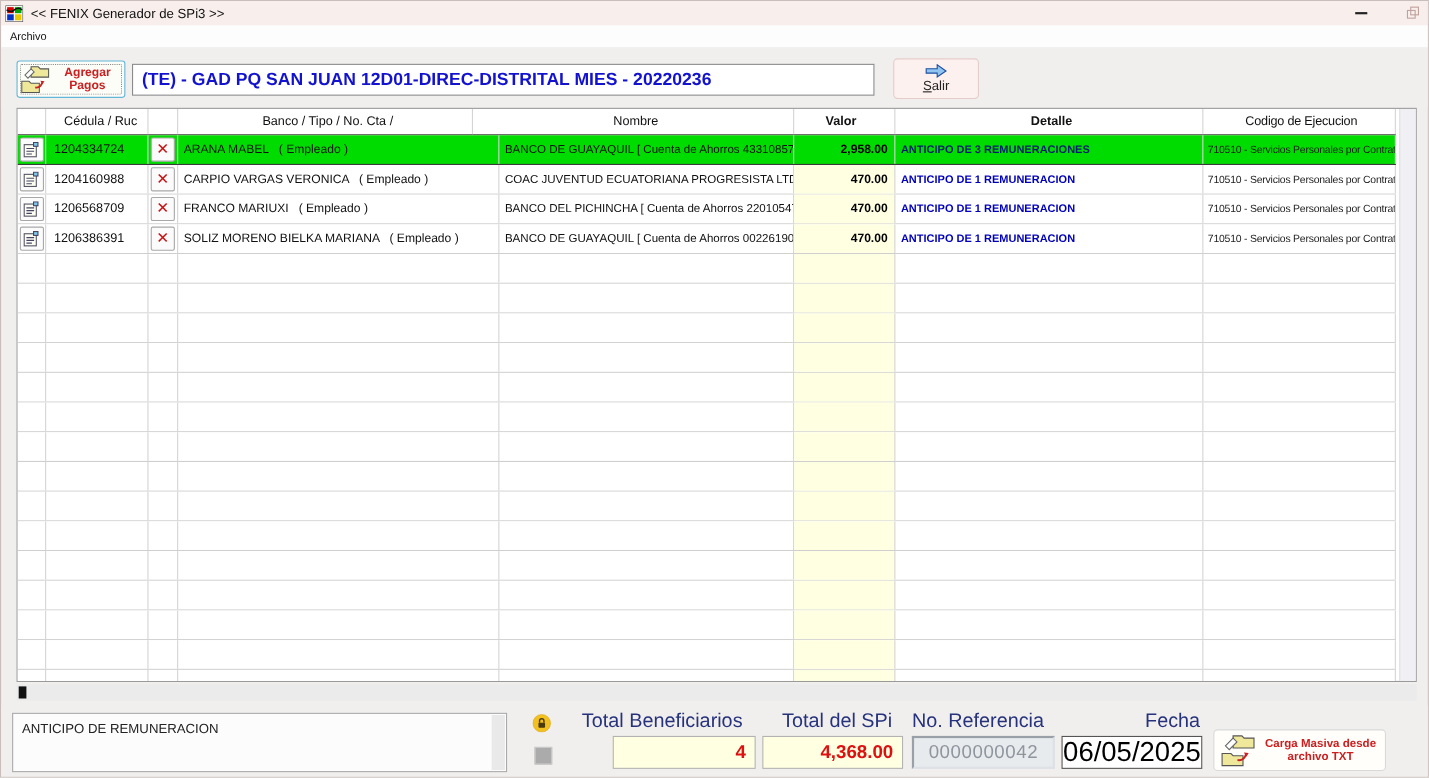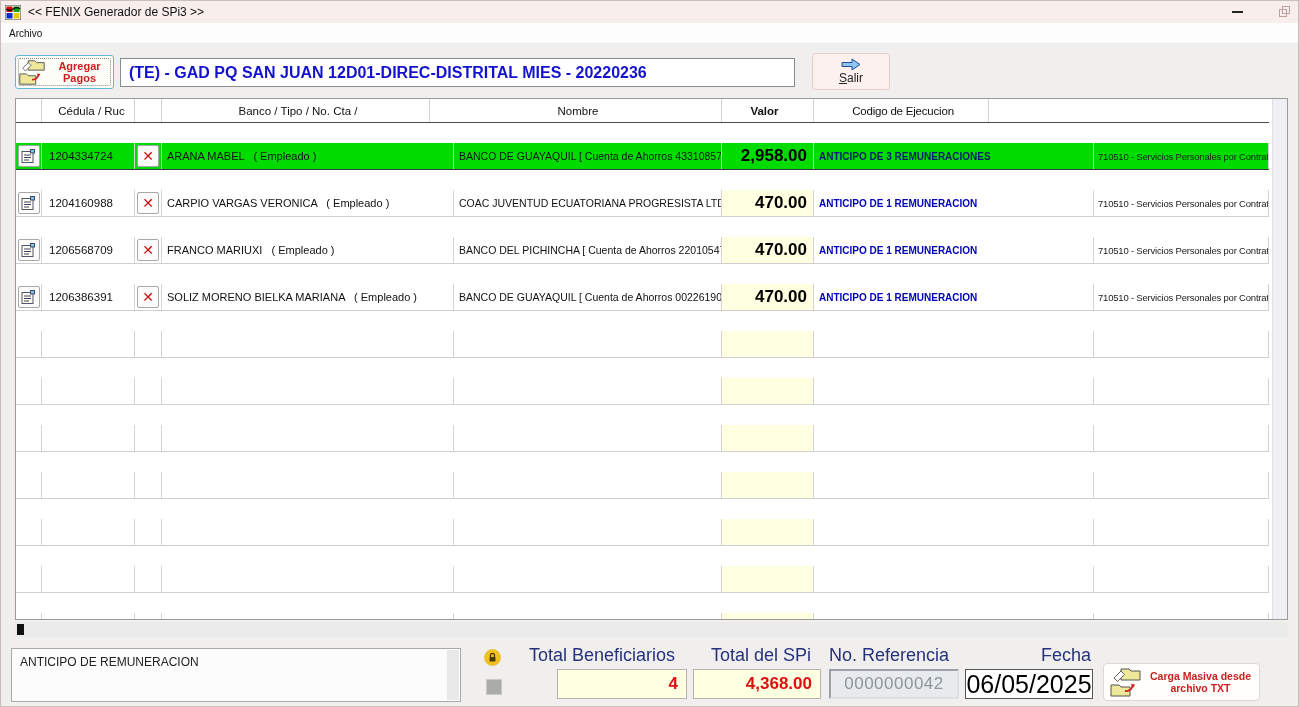--- a/index.html
+++ b/index.html
@@ -44,29 +44,29 @@
     display:flex; flex-direction:column; align-items:center; justify-content:center; cursor:pointer;
   }
   .btn-salir .lbl { font-size:12px; color:#222; }
   .btn-salir .lbl::first-letter { text-decoration:underline; }
   
   .grid-wrap { position:absolute; left:14px; top:97px; width:1273px; height:522px; background:#ffffff; border:1px solid #9a9a9a; overflow:hidden; }
   .grid-inner { position:absolute; left:0; top:0; width:1253px; height:100%; }
   .vscroll { position:absolute; right:0; top:0; width:15px; height:100%; background:#f0eff3; border-left:1px solid #e0e0e0; cursor:pointer; }
   .thead { display:flex; height:24px; border-bottom:1px solid #4a4a4a; background:#ffffff; }
   .thead .hcell { font-size:11.5px; color:#111; display:flex; align-items:center; justify-content:center; border-right:1px solid #d4d4d4; height:100%; overflow:hidden; white-space:nowrap; }
-  .trow { display:flex; height:27px; border-bottom:1px solid #cfcfcf; background:#ffffff;margin-top:20px; }
+  .trow { display:flex; height:27px; border-bottom:1px solid #cfcfcf; background:#ffffff; }
   .trow .cell { border-right:1px solid #d4d4d4; height:100%; display:flex; align-items:center; overflow:hidden; white-space:pre; }
   .trow.sel { background:#00dc00; border-bottom:1px solid #3a3a3a; }
   .c0 { width:26px; justify-content:center; }
   .c1 { width:93px; font-size:11.5px; color:#111; padding-left:7px; }
   .c2 { width:27px; justify-content:center; }
   .c3 { width:292px; font-size:11px; color:#111; padding-left:5px; }
   .c4 { width:268px; font-size:10.5px; color:#111; padding-left:5px; }
-  .c5 { width:92px; font-size:17px; font-weight:bold; color:#000; justify-content:flex-end; padding-right:6px; background:#ffffe1; }
+  .c5 { width:92px; font-size:11px; font-weight:bold; color:#000; justify-content:flex-end; padding-right:6px; background:#ffffe1; }
   .trow.sel .c5 { background:transparent; }
   .c6 { width:280px; font-size:10px; font-weight:bold; color:#0000bb; padding-left:5px; }
   .trow.sel .c6 { color:#001a70; }
   .c7 { width:175px; font-size:9.5px; color:#1c1c1c; padding-left:4px; letter-spacing:-0.2px; }
   .editbtn, .delbtn {
     width:22px; height:22px; background:#fbfbfb; border:1px solid #a8a8a8; border-radius:2px;
     display:flex; align-items:center; justify-content:center; cursor:pointer; padding:0;
   }
   .delbtn { color:#cc1111; font-size:14px; font-weight:bold; font-family:"DejaVu Sans", sans-serif; }
   
@@ -153,20 +153,21 @@
 
   <div class="grid-wrap">
     <div class="grid-inner">
       <div class="thead">
           <div class="hcell c0" style="background: transparent;"></div>
           <div class="hcell c1" style="background: transparent;">Cédula / Ruc</div>
           <div class="hcell c2" style="background: transparent;"></div>
           <div class="hcell c4" style="background: transparent;">Banco / Tipo / No. Cta /</div>
           <div class="hcell c3" style="background: transparent;">Nombre</div>
           <div class="hcell c5" style="background: transparent;">Valor</div>
+          <div class="hcell c6" style="background: transparent;">Detalle</div>
           <div class="hcell c7" style="background: transparent;">Codigo de Ejecucion</div>
         </div>
       <div>
           <div class="trow sel">
             <div class="cell c0"><button class="editbtn"><svg width="15" height="15" viewBox="0 0 15 15">
                   <rect x="1" y="2.5" width="11" height="11" fill="#fdfdf2" stroke="#556" stroke-width="1"></rect>
                   <rect x="9.5" y="0.5" width="4" height="3.5" fill="#7ec8e8" stroke="#446"></rect>
                   <line x1="3" y1="6" x2="10" y2="6" stroke="#446" stroke-width="1"></line>
                   <line x1="3" y1="8.5" x2="10" y2="8.5" stroke="#446" stroke-width="1"></line>
                   <line x1="3" y1="11" x2="8" y2="11" stroke="#446" stroke-width="1"></line>

